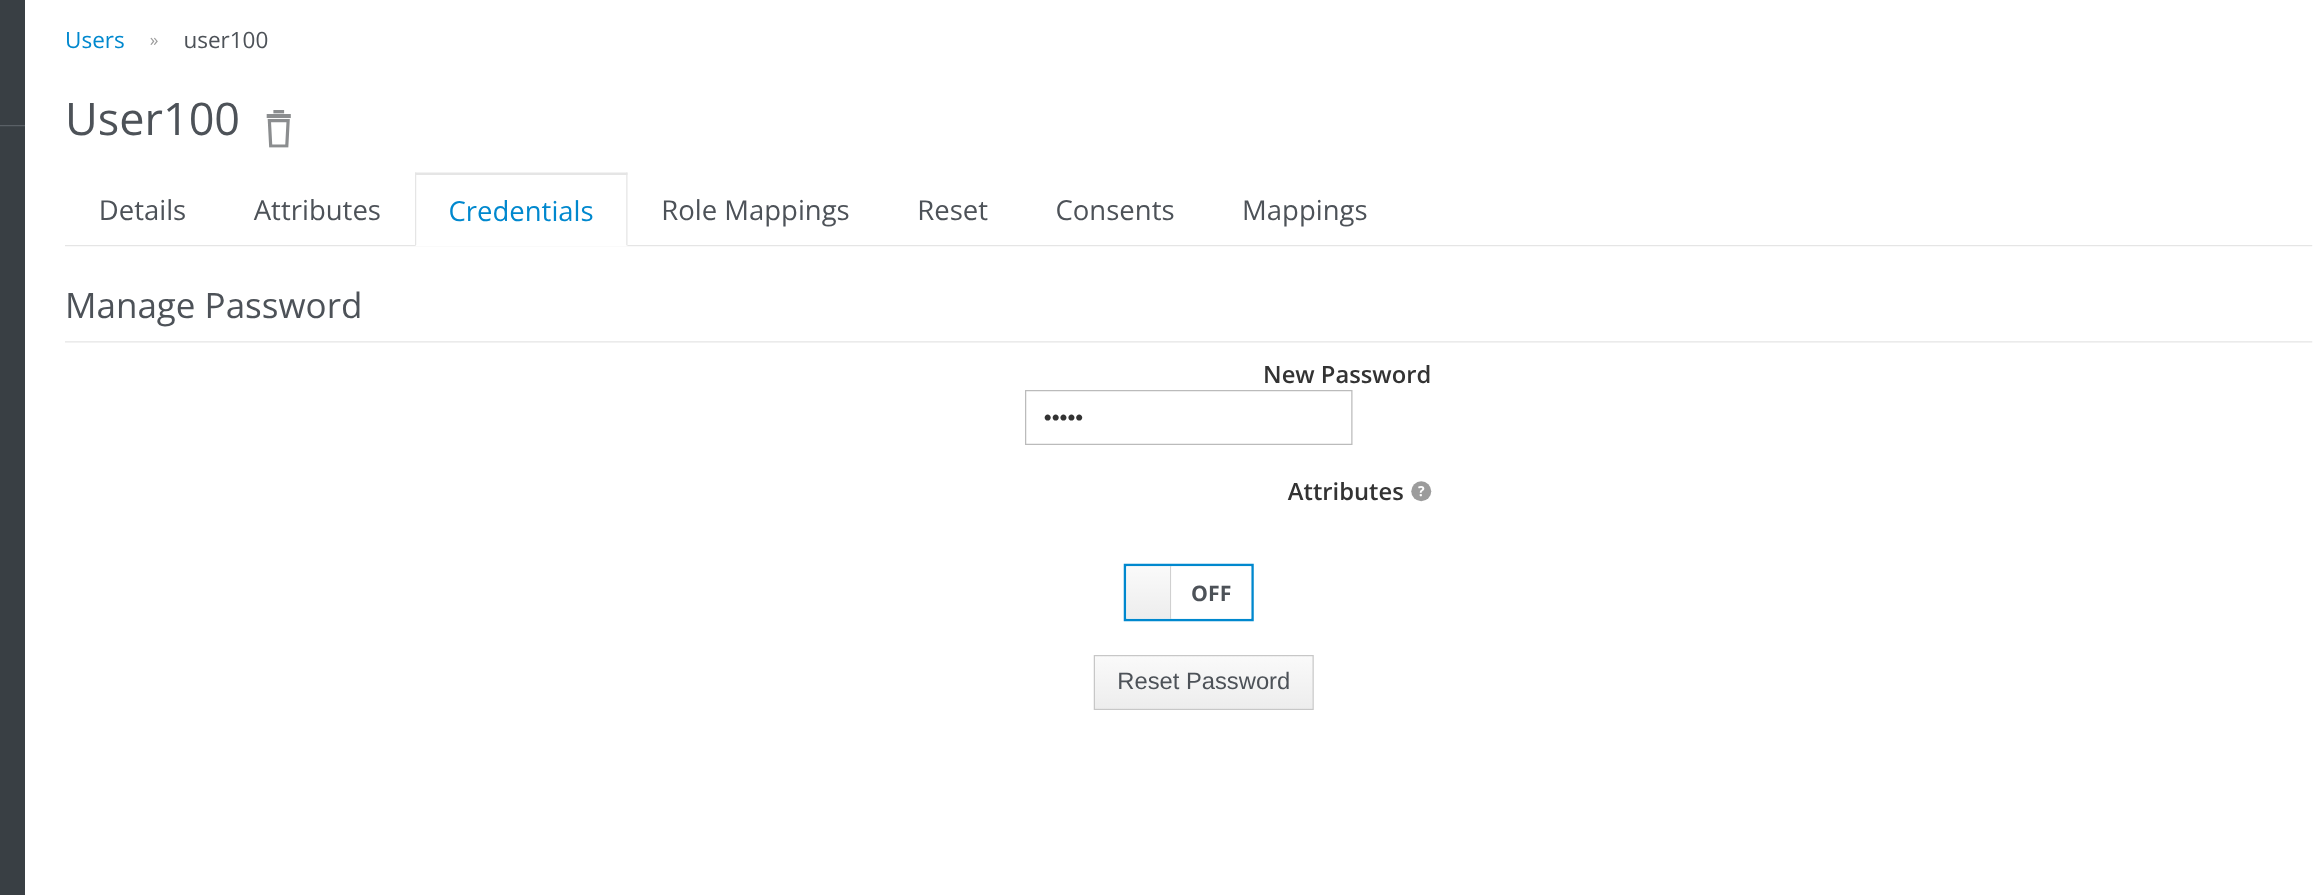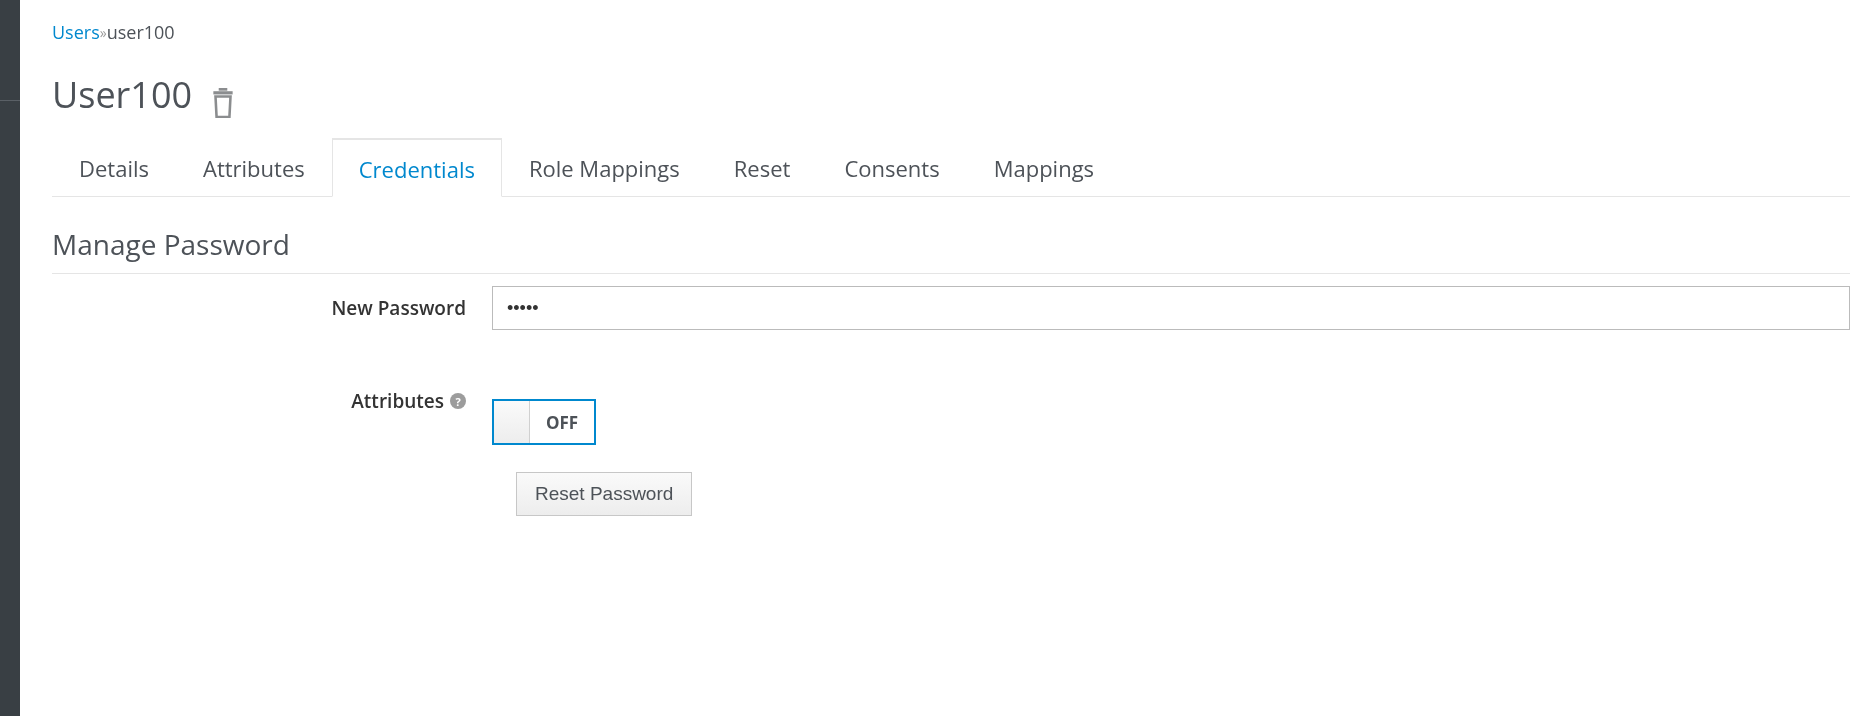--- a/index.html
+++ b/index.html
@@ -28,21 +28,21 @@
   .main {
     flex: 1;
     padding: 20px 0 30px 32px;
     overflow: hidden;
   }
   .breadcrumb {
     font-size: 18px;
     margin-bottom: 26px;
     display:flex;
     align-items:center;
-    gap:0;
+    gap:20px;
   }
   .breadcrumb a { color: #0088ce; text-decoration: none; }
   .breadcrumb .sep { color: #9c9c9c; font-size:14px;}
   .breadcrumb .current { color: #4d5258; }
   h1.page-title {
     font-size: 36px;
     font-weight: 400;
     color: #4d5258;
     display: flex;
     align-items: center;
@@ -77,20 +77,21 @@
     font-weight:400;
     color:#4d5258;
     padding-bottom:10px;
     border-bottom:1px solid #e5e5e5;
     margin-bottom:12px;
   }
   .form-row {
     display:flex;
     align-items:center;
     margin-bottom:24px;
+    flex-direction:column;
   }
   .form-label {
     width:440px;
     text-align:right;
     padding-right:26px;
     font-size:19px;
     font-weight:600;
     color:#333;
     display:flex;
     justify-content:flex-end;

